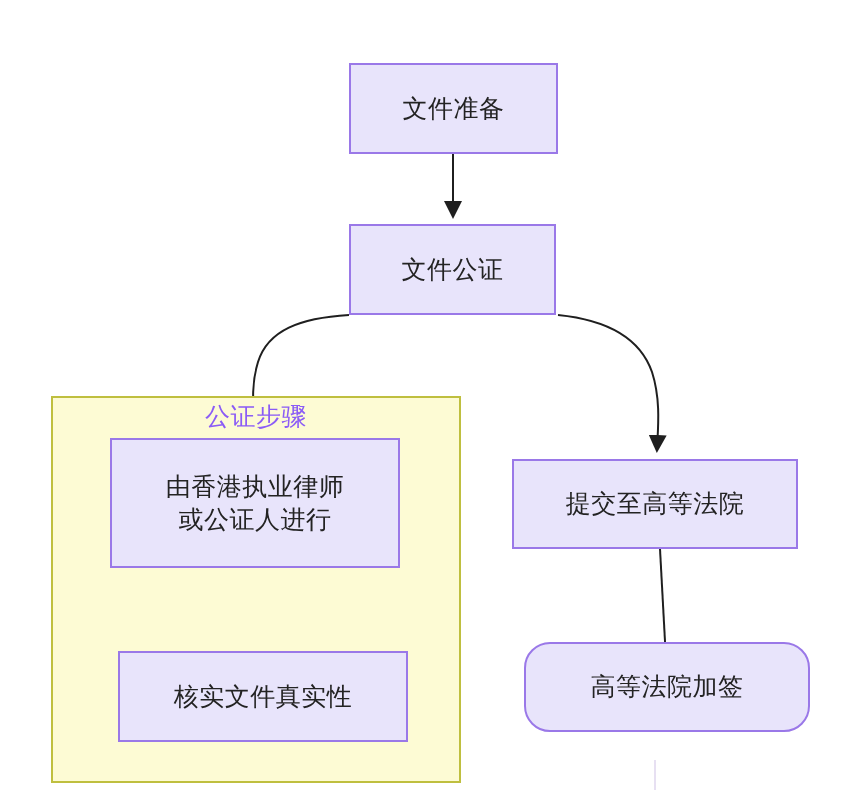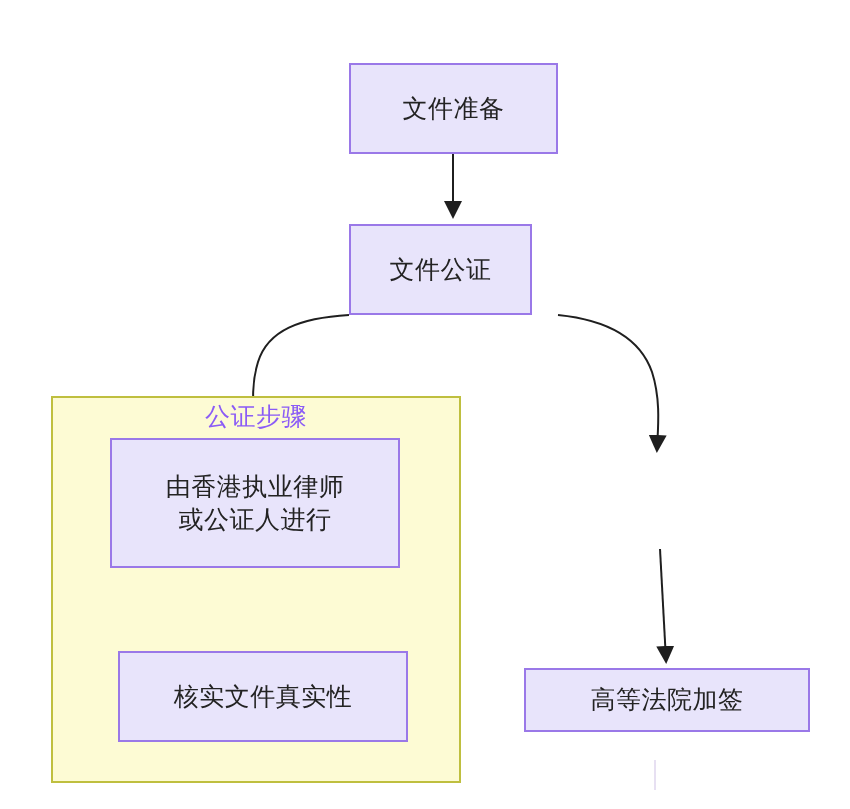--- a/index.html
+++ b/index.html
@@ -82,23 +82,24 @@
 
     <path d="M655,760 L655,790" fill="none" stroke="#e7e0f2" stroke-width="2"></path>
   </svg>
 
   <div class="cluster" style="left:51px; top:396px; width:410px; height:387px;"></div>
 
   <div class="cluster-label" style="left:51px; top:400px; width:410px;">公证步骤</div>
 
   <div class="node" style="left:349px; top:63px; width:209px; height:91px;">文件准备</div>
 
-  <div class="node" style="left:349px; top:224px; width:183px; height:91px;">文件公证</div>
+  <div class="node" style="left:349px; top:224px; width:207px; height:91px;">文件公证</div>
 
   <div class="node" style="left:110px; top:438px; width:290px; height:130px;">由香港执业律师
 或公证人进行</div>
 
   <div class="node" style="left:110px; top:651px; width:290px; height:91px;margin-left:8px;">核实文件真实性</div>
 
+  <div class="node" style="left:512px; top:459px; width:286px; height:90px;">提交至高等法院</div>
 
-  <div class="node" style="left:524px; top:668px; width:286px; height:64px;">高等法院加签</div>
+  <div class="node" style="left:524px; top:642px; width:286px; height:90px;border-radius:26px;">高等法院加签</div>
 
 </div>
 
 </body></html>

